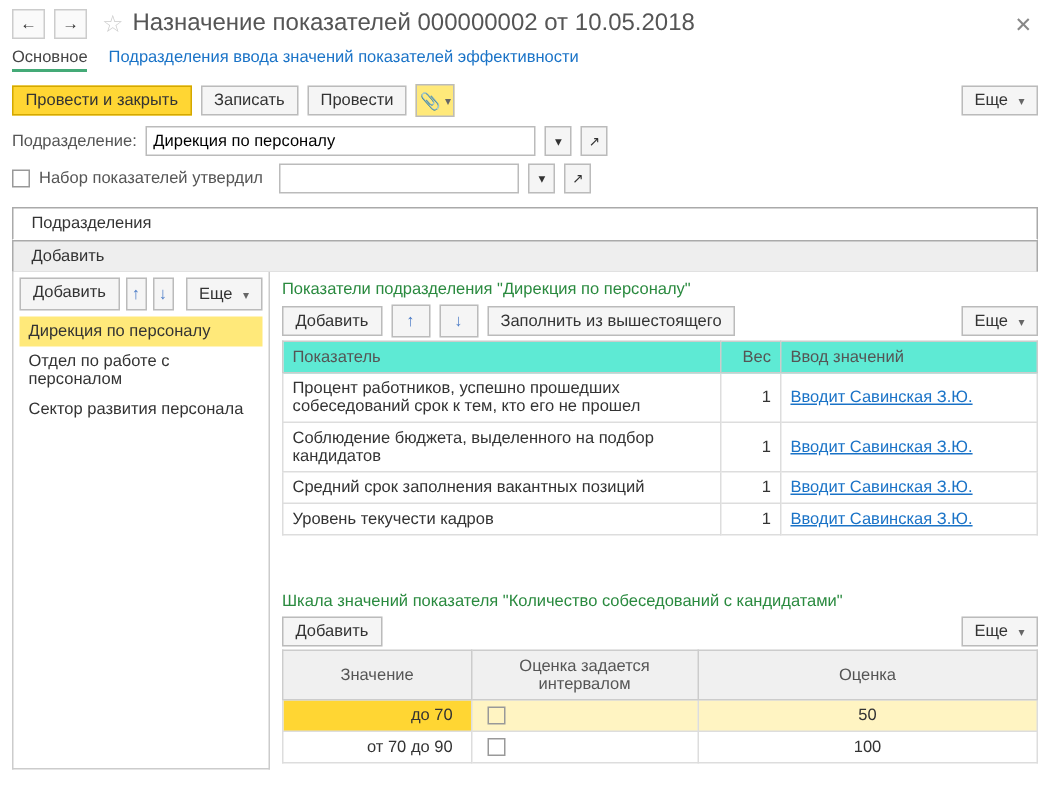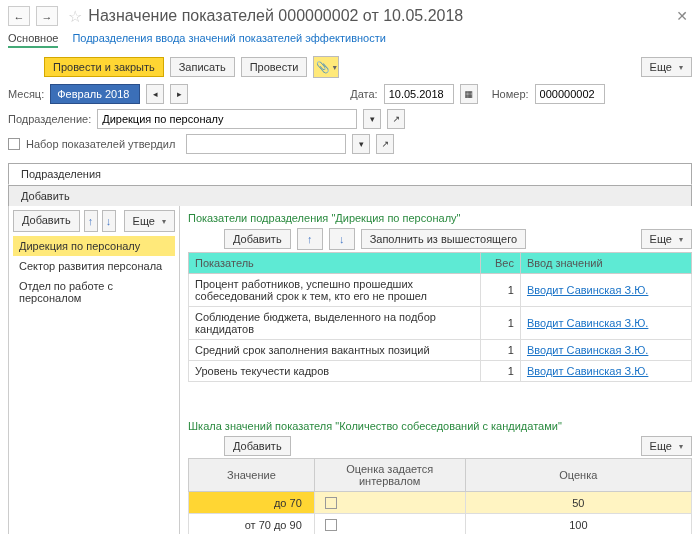--- a/index.html
+++ b/index.html
@@ -13,21 +13,21 @@
   }
   .wrap { padding: 6px 8px; }
   .titlebar { display: flex; align-items: center; gap: 6px; margin-bottom: 6px; }
   .navbtn { width: 22px; height: 20px; border: 1px solid #ccc; display: flex; align-items: center; justify-content: center; cursor: pointer; background: #fafafa; }
   .star { color: #ccc; font-size: 16px; margin-left: 4px; }
   .title { font-size: 16px; font-weight: 400; color: #555; }
   .close { margin-left: auto; color: #888; font-size: 14px; cursor: pointer; padding: 0 4px; }
   .subnav { display: flex; gap: 14px; font-size: 11px; margin-bottom: 8px; }
   .subnav span:first-child { color: #444; border-bottom: 2px solid #4a7; padding-bottom: 2px; }
   .subnav span:last-child { color: #1a73c7; cursor: pointer; }
-  .toolbar { display: flex; align-items: center; gap: 6px; margin-bottom: 6px; margin-left: 36px; }
+  .toolbar { display: flex; align-items: center; gap: 6px; margin-bottom: 6px; }
   .btn { border: 1px solid #bbb; padding: 3px 8px; background: #f5f5f5; cursor: pointer; font-size: 11px; }
   .btn-primary { background: #ffd633; border-color: #d4a800; }
   .btn-icon { width: 26px; height: 22px; padding: 0; display: inline-flex; align-items: center; justify-content: center; }
   .spacer { flex: 1; }
   .btn-more { display: flex; align-items: center; gap: 4px; }
   .row { display: flex; align-items: center; gap: 6px; margin-bottom: 5px; font-size: 11px; }
   .lbl { color: #555; }
   .input { border: 1px solid #bbb; padding: 2px 4px; font-size: 11px; height: 20px; background: #fff; }
   .input-month { background: #3b6fb8; color: #fff; border-color: #2a4f8a; width: 90px; padding: 2px 6px; display: inline-flex; align-items: center; }
   .smallbtn { width: 18px; height: 20px; border: 1px solid #bbb; background: #f5f5f5; display: inline-flex; align-items: center; justify-content: center; cursor: pointer; font-size: 9px; }
@@ -79,32 +79,20 @@
     <div class="btn">Записать</div>
     <div class="btn">Провести</div>
     <div class="btn btn-icon" style="background:#ffe97a;">📎<span class="ddl-icon">▾</span></div>
     <div class="spacer"></div>
     <div class="btn btn-more">
         <span>Еще</span>
         <span class="ddl-icon">▾</span>
       </div>
   </div>
 
-  <div class="row">
-    <span class="lbl">Месяц:</span>
-    <span class="input input-month">Февраль 2018</span>
-    <span class="smallbtn">◂</span>
-    <span class="smallbtn">▸</span>
-    <div style="width:150px;"></div>
-    <span class="lbl">Дата:</span>
-    <input class="input" style="width: 70px;" value="10.05.2018">
-    <span class="smallbtn">▦</span>
-    <span class="lbl" style="margin-left:8px;">Номер:</span>
-    <input class="input" style="width: 70px;" value="000000002">
-  </div>
 
   <div class="row">
     <span class="lbl">Подразделение:</span>
     <input class="input" style="width: 260px;" value="Дирекция по персоналу">
     <span class="smallbtn">▾</span>
     <span class="smallbtn">↗</span>
   </div>
 
   <div class="row">
     <span class="checkbox"></span>
@@ -129,22 +117,22 @@
         <div class="btn btn-icon">
             <span class="arrow-blue">↓</span>
           </div>
         <div class="spacer"></div>
         <div class="btn btn-more">
             <span>Еще</span>
             <span class="ddl-icon">▾</span>
           </div>
       </div>
       <div class="leftitem sel">Дирекция по персоналу</div>
+      <div class="leftitem">Отдел по работе с персоналом</div>
       <div class="leftitem">Сектор развития персонала</div>
-      <div class="leftitem">Отдел по работе с персоналом</div>
     </div>
 
     <div class="rightcol">
       <div class="section-title">Показатели подразделения "Дирекция по персоналу"</div>
       <div class="toolbar" style="margin-bottom:2px;">
         <div class="btn">Добавить</div>
         <div class="btn btn-icon">
             <span class="arrow-blue">↑</span>
           </div>
         <div class="btn btn-icon">

